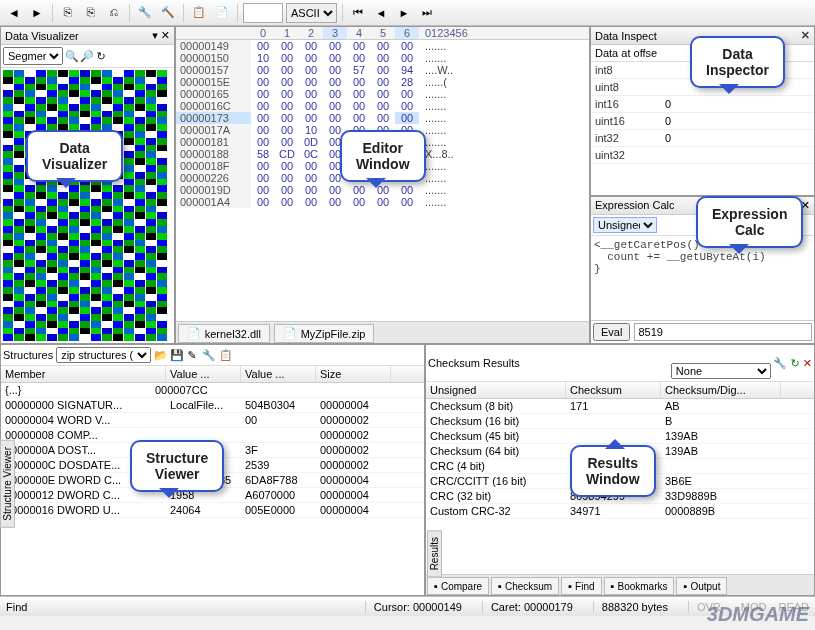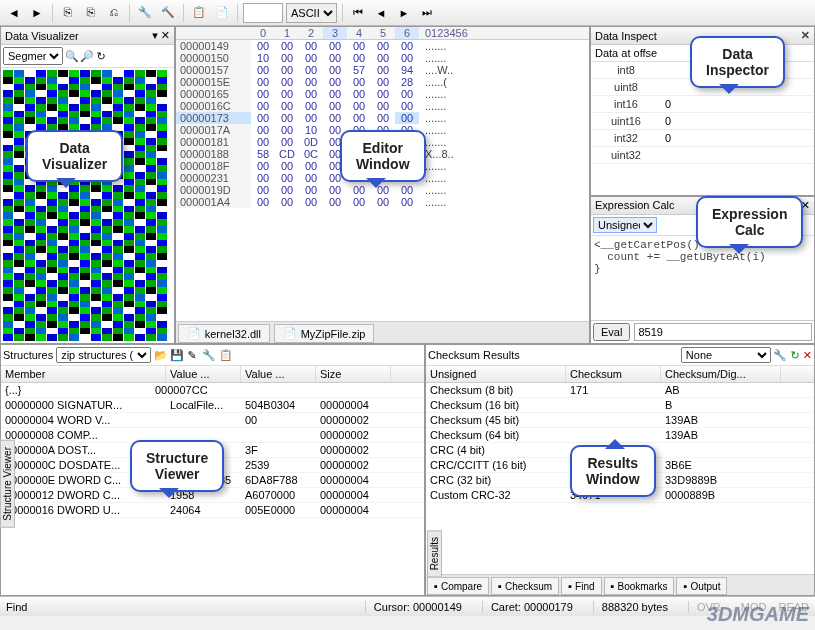--- a/index.html
+++ b/index.html
@@ -26,39 +26,39 @@
 .hex-row { display: flex; }
 .hex-offset { width: 75px; padding: 0 4px; color: #555; background: #f4f4f4; }
 .hex-byte { width: 24px; text-align: center; color: #3333aa; }
 .hex-byte.sel { background: #cde4ff; }
 .hex-text { width: 70px; padding-left: 6px; color: #444; }
 .hex-row.cursor .hex-offset { background: #cde4ff; }
 .file-tabs { display: flex; background: #e8e8e8; border-top: 1px solid #ccc; }
 .file-tab { padding: 2px 8px; border: 1px solid #bbb; background: #f4f4f4; margin: 2px 2px 0 2px; font-size: 11px; cursor: pointer; display: flex; gap: 4px; align-items: center; }
 .di-body { flex: 1; overflow: auto; }
 .di-row { display: flex; border-bottom: 1px solid #eee; }
-.di-label { width: 70px; padding: 2px 4px; color: #333; text-align: center; }
+.di-label { width: 70px; padding: 2px 4px; color: #333; }
 .di-val { flex: 1; padding: 2px 4px; text-align: left; }
 .expr-title { background: linear-gradient(#f8f8f8,#e4e4e4); border-bottom: 1px solid #ccc; padding: 2px 4px; display: flex; justify-content: space-between; }
 .expr-toolbar { display: flex; gap: 2px; padding: 2px; border-bottom: 1px solid #ddd; align-items: center; }
 .expr-toolbar select { width: 64px; border: 1px solid #88aaff; background: #e6eefc; }
 .expr-body { flex: 1; padding: 3px; font-family: 'Courier New', monospace; font-size: 11px; color: #444; white-space: pre-wrap; }
 .eval-row { display: flex; padding: 2px; border-top: 1px solid #ccc; }
 .eval-row button { padding: 1px 6px; }
 .eval-row input { flex: 1; margin-left: 4px; border: 1px solid #aaa; padding: 1px 3px; }
 .lower { display: grid; grid-template-columns: 425px 390px; height: 252px; }
 .struct-toolbar { display: flex; gap: 3px; padding: 2px; border-bottom: 1px solid #ddd; align-items: center; }
 .struct-toolbar select { width: 95px; }
 .table { flex: 1; overflow: auto; font-size: 11px; }
 .table-header { display: flex; background: linear-gradient(#fdfdfd,#eaeaea); border-bottom: 1px solid #ccc; position: sticky; top: 0; }
 .th { padding: 2px 4px; border-right: 1px solid #ddd; }
 .tr { display: flex; border-bottom: 1px solid #f3f3f3; }
 .td { padding: 1px 4px; overflow: hidden; white-space: nowrap; text-overflow: ellipsis; }
 .chk-toolbar { display: flex; gap: 3px; padding: 2px; border-bottom: 1px solid #ddd; align-items: center; }
-.chk-toolbar select { width: 90px; }
+.chk-toolbar select { width: 100px; margin-top: 16px; }
 .chk-tabs { display: flex; background: #e8e8e8; border-top: 1px solid #ccc; flex-wrap: wrap; }
 .chk-tab { padding: 2px 6px; border: 1px solid #bbb; background: #f4f4f4; margin: 2px 1px 0; font-size: 10px; cursor: pointer; display: flex; gap: 3px; align-items: center; }
 .statusbar { height: 20px; background: linear-gradient(#fdfdfd,#e4e4e4); border-top: 1px solid #bbb; display: flex; align-items: center; padding: 0 6px; font-size: 11px; gap: 12px; }
 .statusbar .spacer { flex: 1; }
 .statusbar .cell { border-left: 1px solid #ccc; padding: 0 8px; }
 .callout { position: absolute; background: #fff; border: 2px solid #3355cc; border-radius: 10px; padding: 8px 14px; font-weight: bold; font-size: 14px; color: #222; box-shadow: 3px 3px 6px rgba(0,0,0,0.3); text-align: center; z-index: 50; }
 .callout::after { content: ''; position: absolute; width: 0; height: 0; }
 .callout.tl-dn::after { bottom: -18px; left: 30%; border: 10px solid transparent; border-top-color: #3355cc; }
 .callout.tl-up::after { top: -18px; left: 40%; border: 10px solid transparent; border-bottom-color: #3355cc; }
 .vtab { position: absolute; writing-mode: vertical-rl; transform: rotate(180deg); background: #e8e8e8; border: 1px solid #bbb; padding: 6px 1px; font-size: 10px; }
@@ -873,21 +873,21 @@
             <div class="hex-byte">00</div>
             <div class="hex-byte">00</div>
             <div class="hex-byte">00</div>
             <div class="hex-byte">00</div>
             <div class="hex-byte">00</div>
             <div class="hex-byte">00</div>
             <div class="hex-byte">00</div>
             <div class="hex-text">.......</div>
           </div>
           <div class="hex-row">
-            <div class="hex-offset">00000231</div>
+            <div class="hex-offset">00000226</div>
             <div class="hex-byte">00</div>
             <div class="hex-byte">00</div>
             <div class="hex-byte">00</div>
             <div class="hex-byte">00</div>
             <div class="hex-byte">00</div>
             <div class="hex-byte">00</div>
             <div class="hex-byte">00</div>
             <div class="hex-text">.......</div>
           </div>
           <div class="hex-row">

